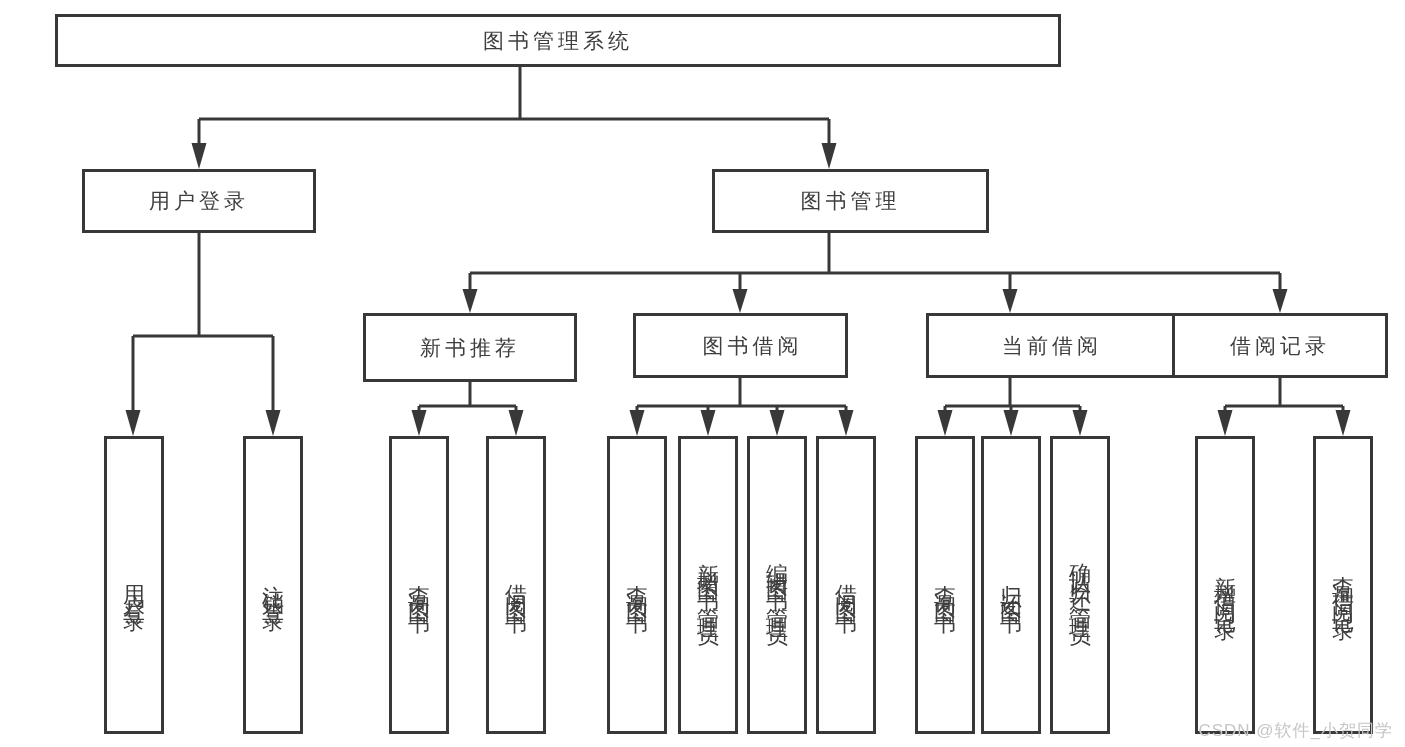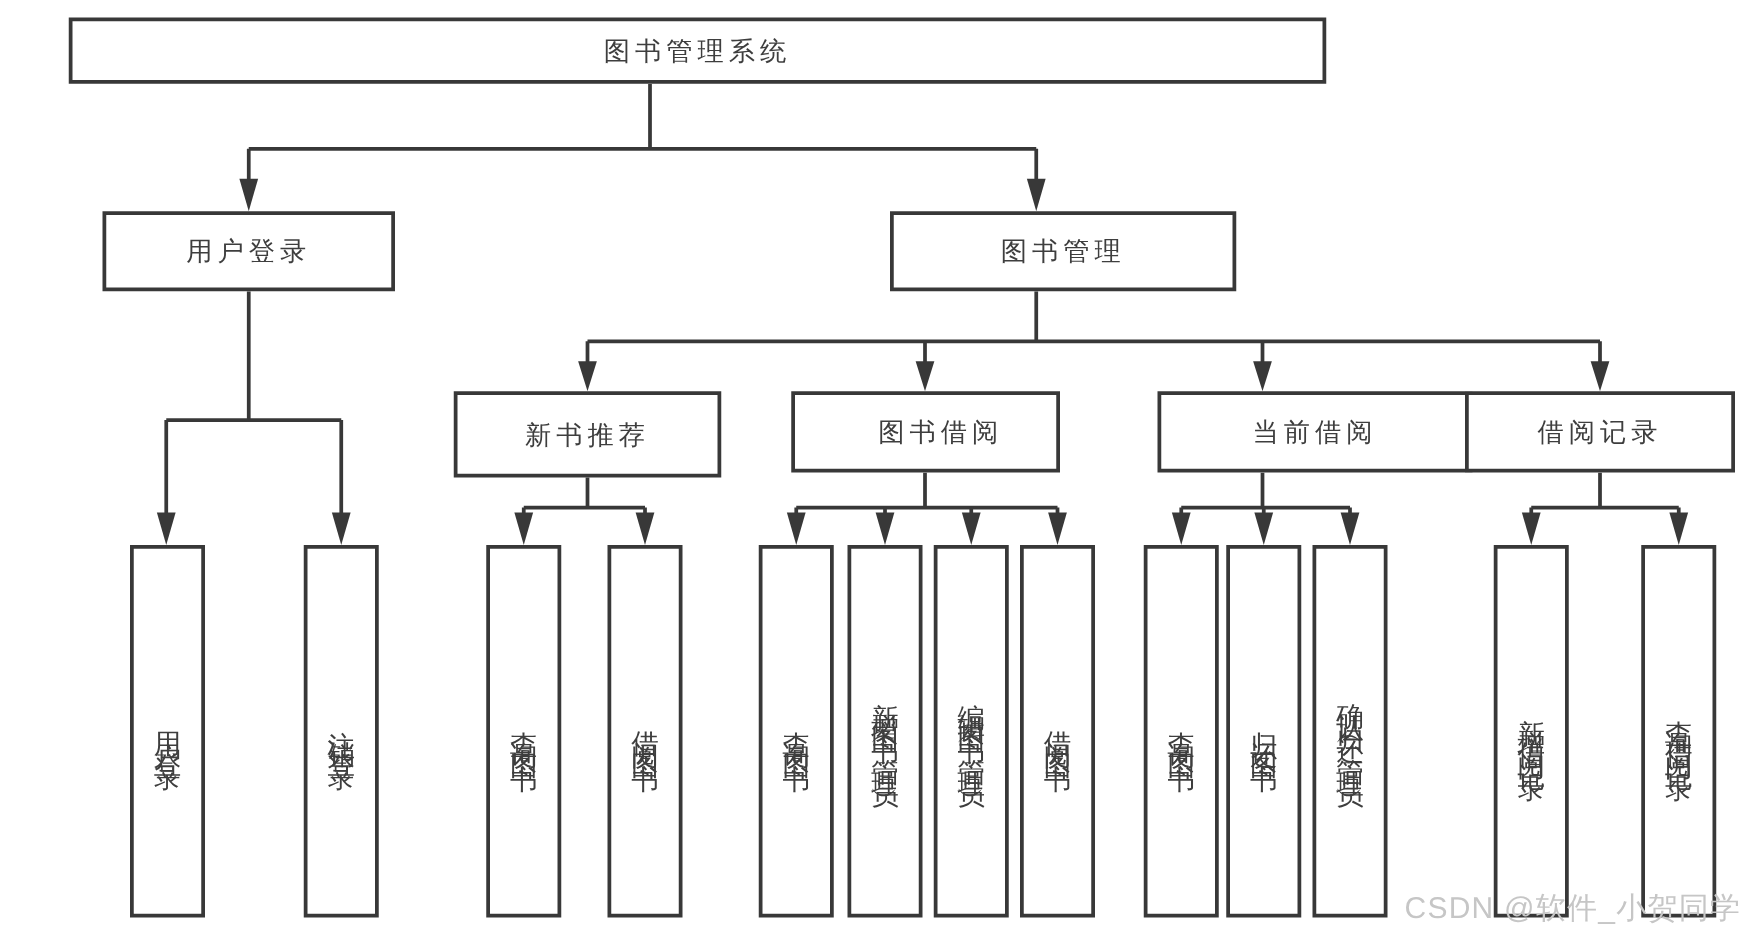--- a/index.html
+++ b/index.html
@@ -47,21 +47,21 @@
     letter-spacing: 9px;
     line-height: 1;
     max-height: 288px;
   }
   .watermark {
     position: absolute;
     right: 12px;
     bottom: 5px;
     z-index: 3;
     color: var(--watermark);
-    font-size: 24px;
+    font-size: 17px;
     letter-spacing: 1px;
     white-space: nowrap;
   }
 </style>
 </head>
 <body>
 
 <div class="canvas">
 
   <svg class="wires" viewBox="0 0 1405 747" xmlns="http://www.w3.org/2000/svg">

